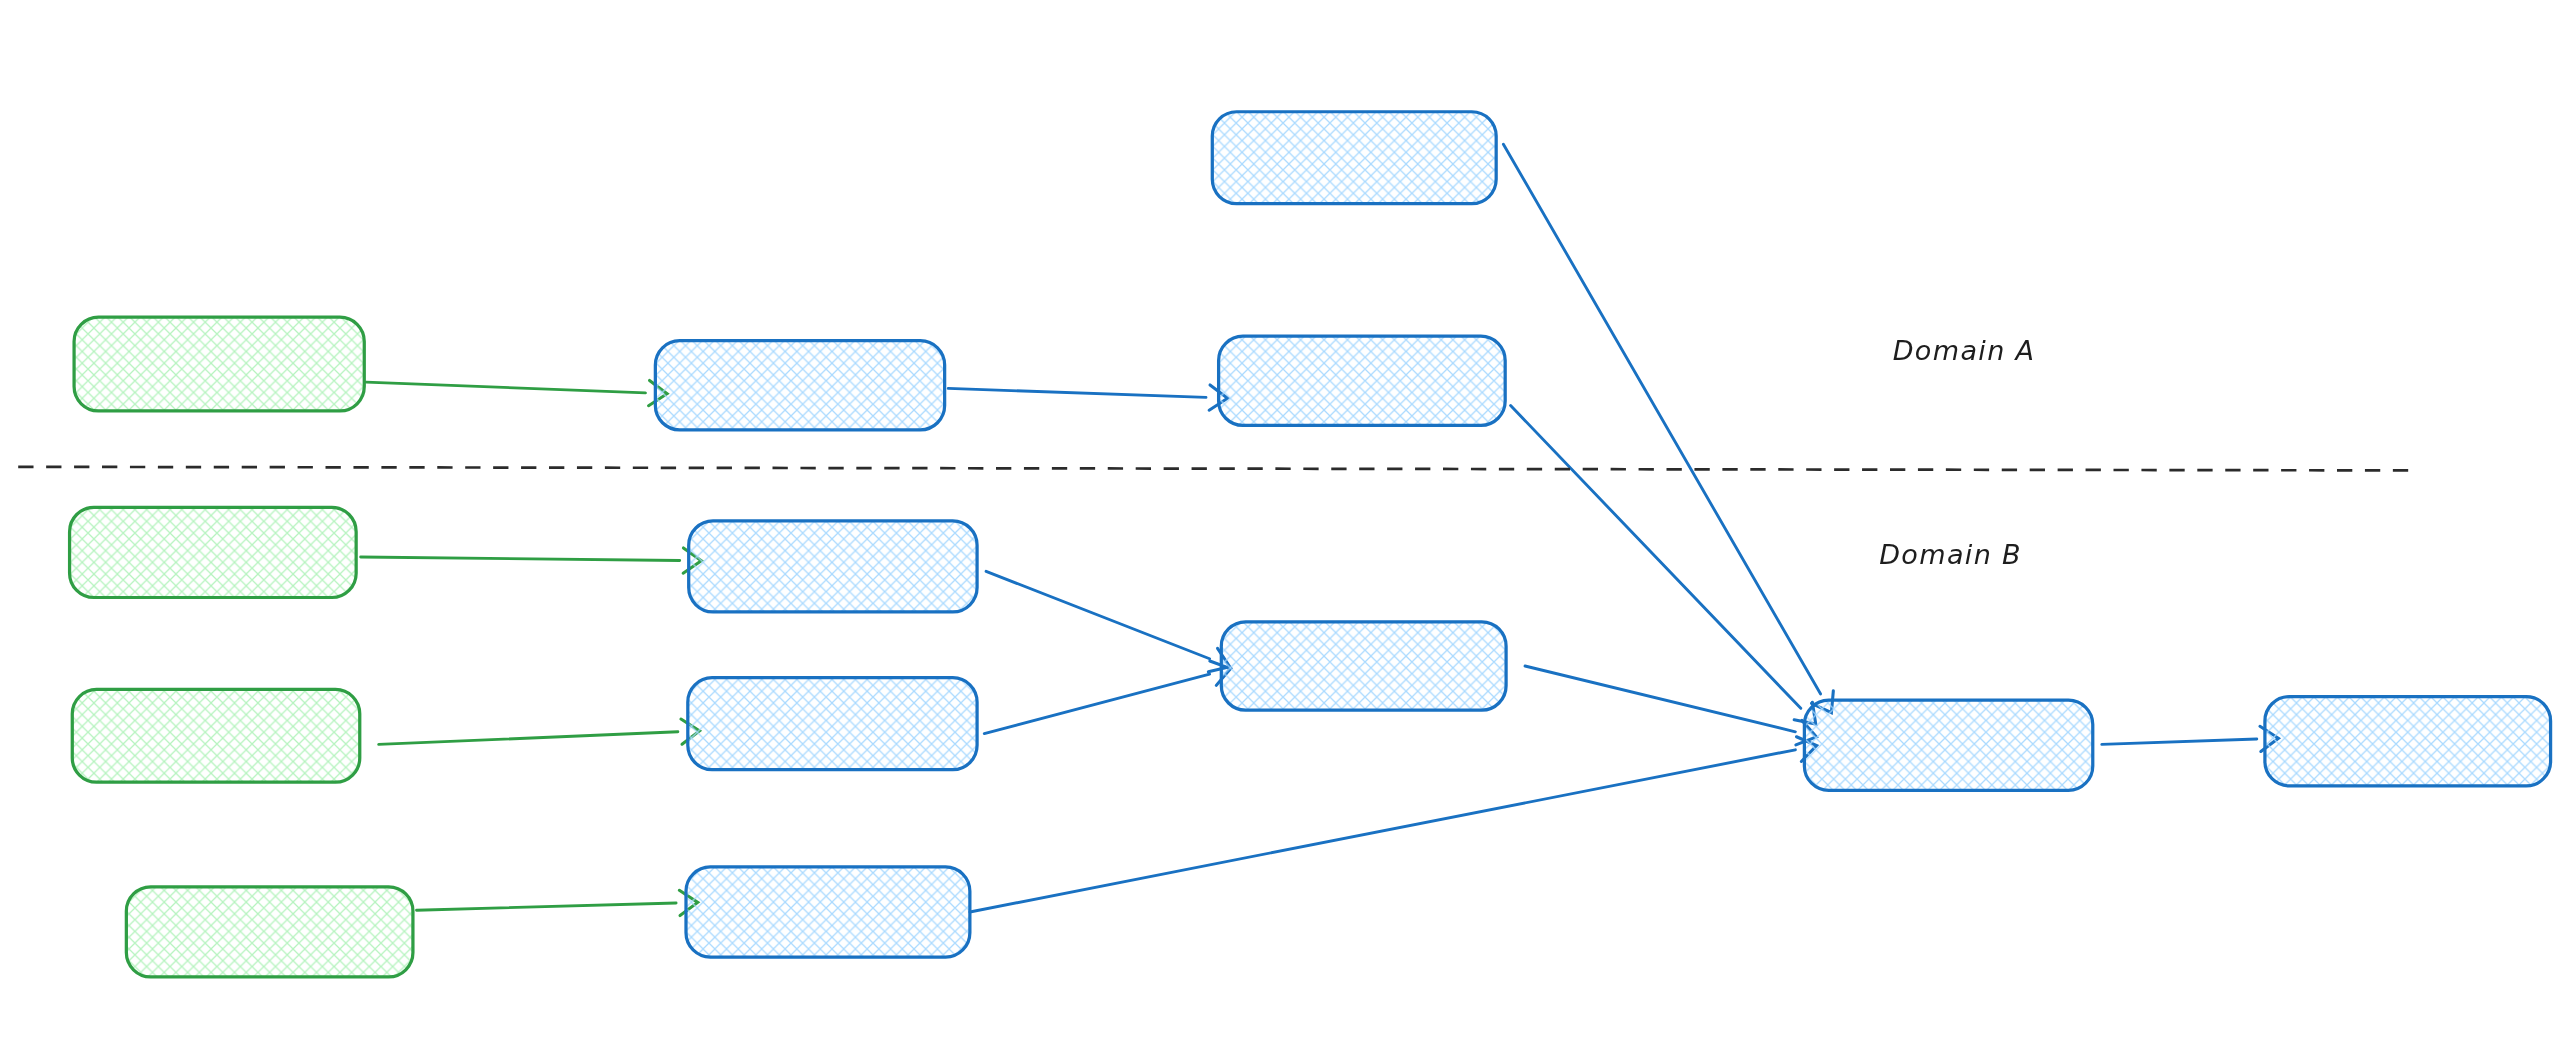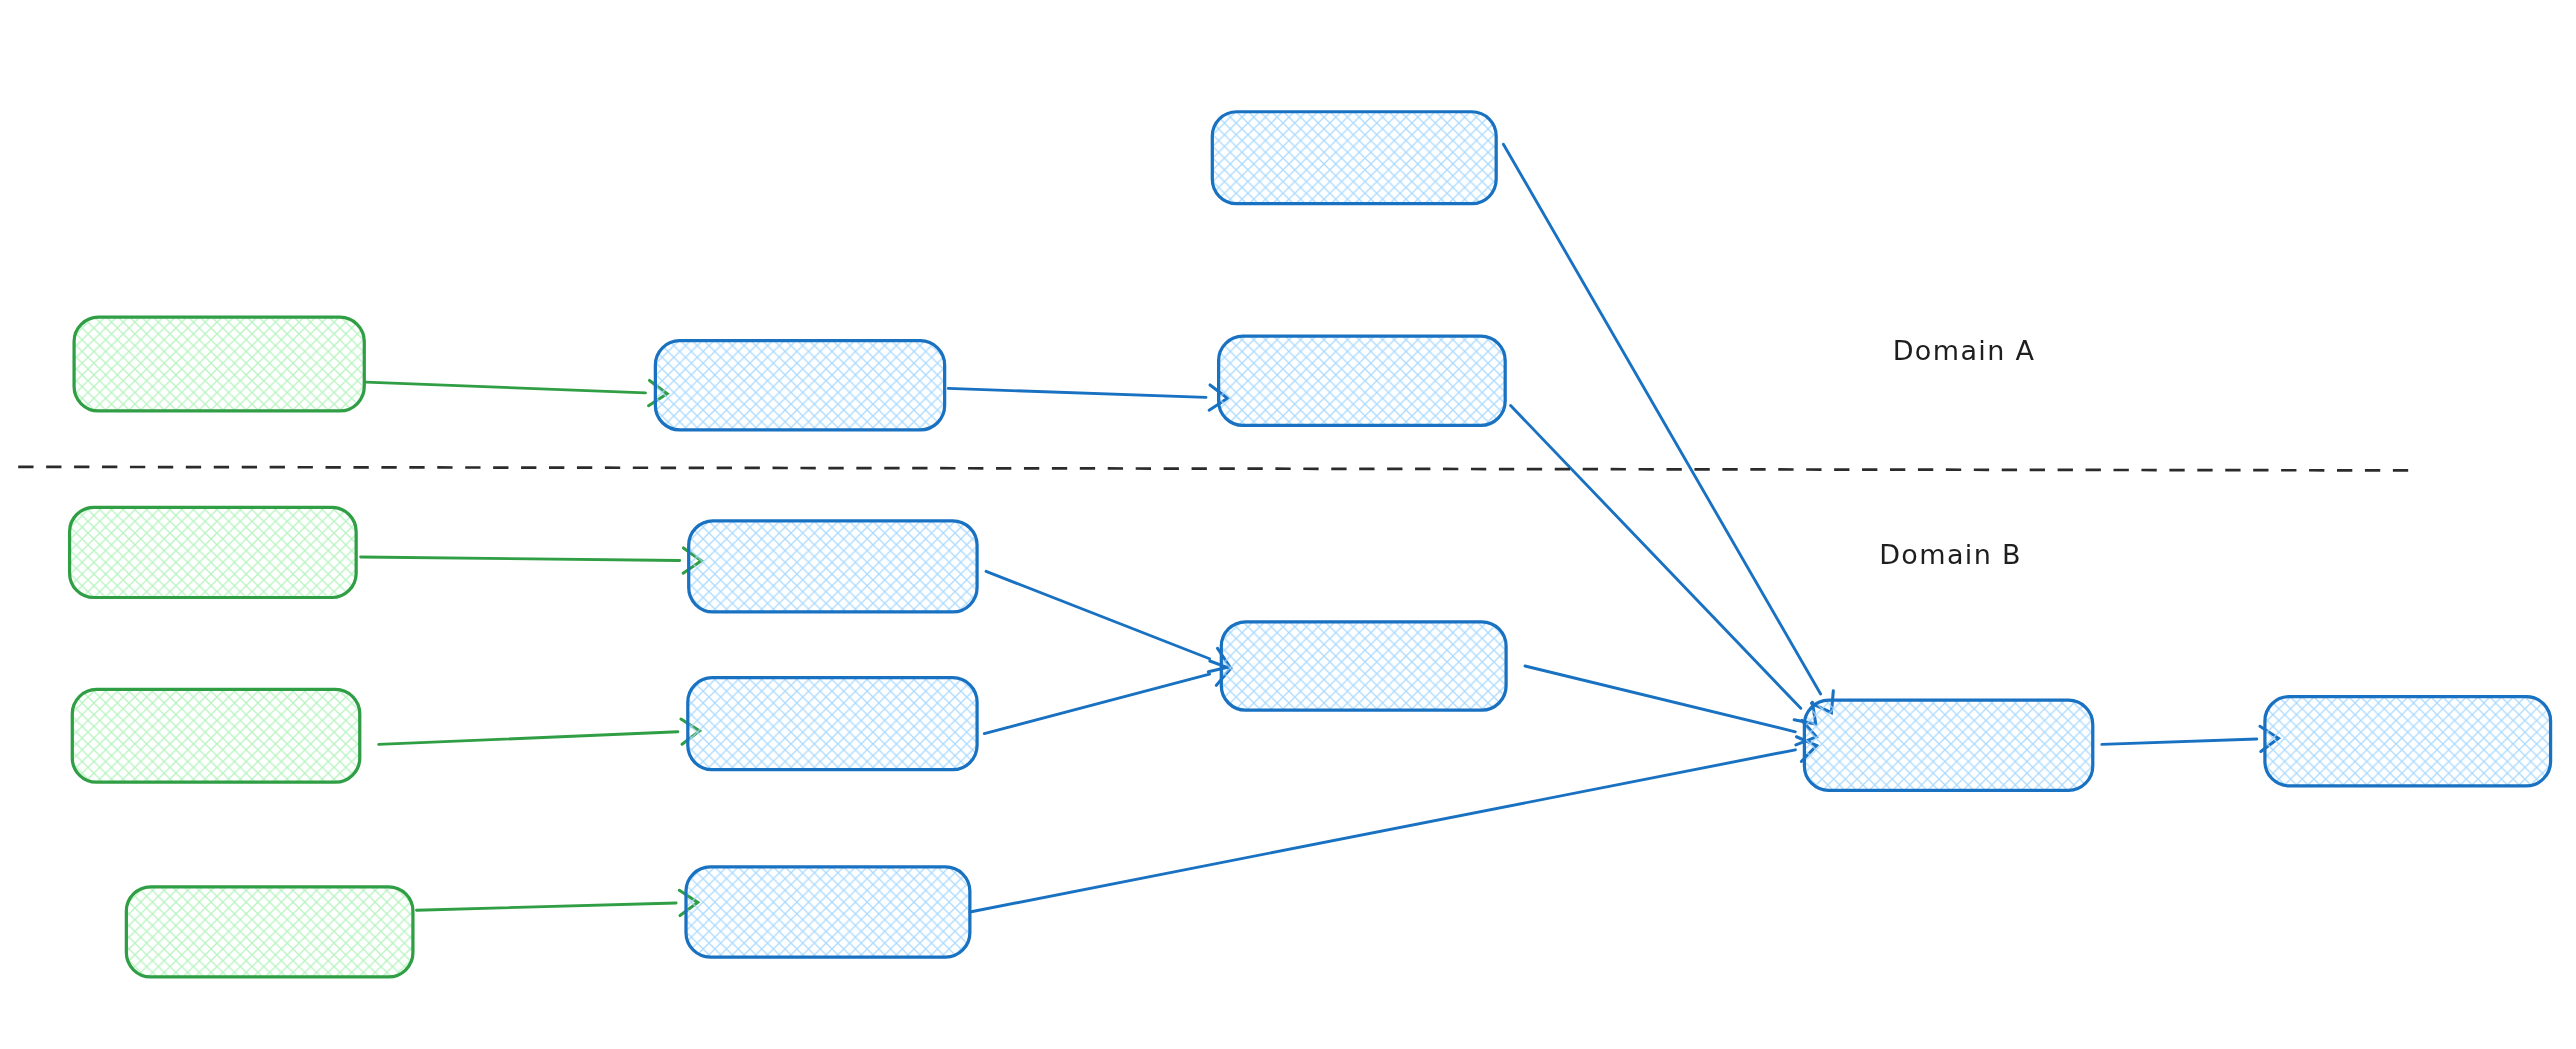--- a/index.html
+++ b/index.html
@@ -7,20 +7,21 @@
     padding: 0;
     background: #ffffff;
   }
   .canvas-wrap {
     position: relative;
     width: 2576px;
     height: 1045px;
     background: #ffffff;
     overflow: hidden;
     font-family: "DejaVu Sans", sans-serif;
+    font-style: italic;
   }
   svg { display: block; }
   .domain-label {
     font-family: "DejaVu Sans", sans-serif;
     font-size: 30px;
     letter-spacing: 1.5px;
     font-weight: 500;
   }
   .node-rect {
     stroke-width: 3.6;

